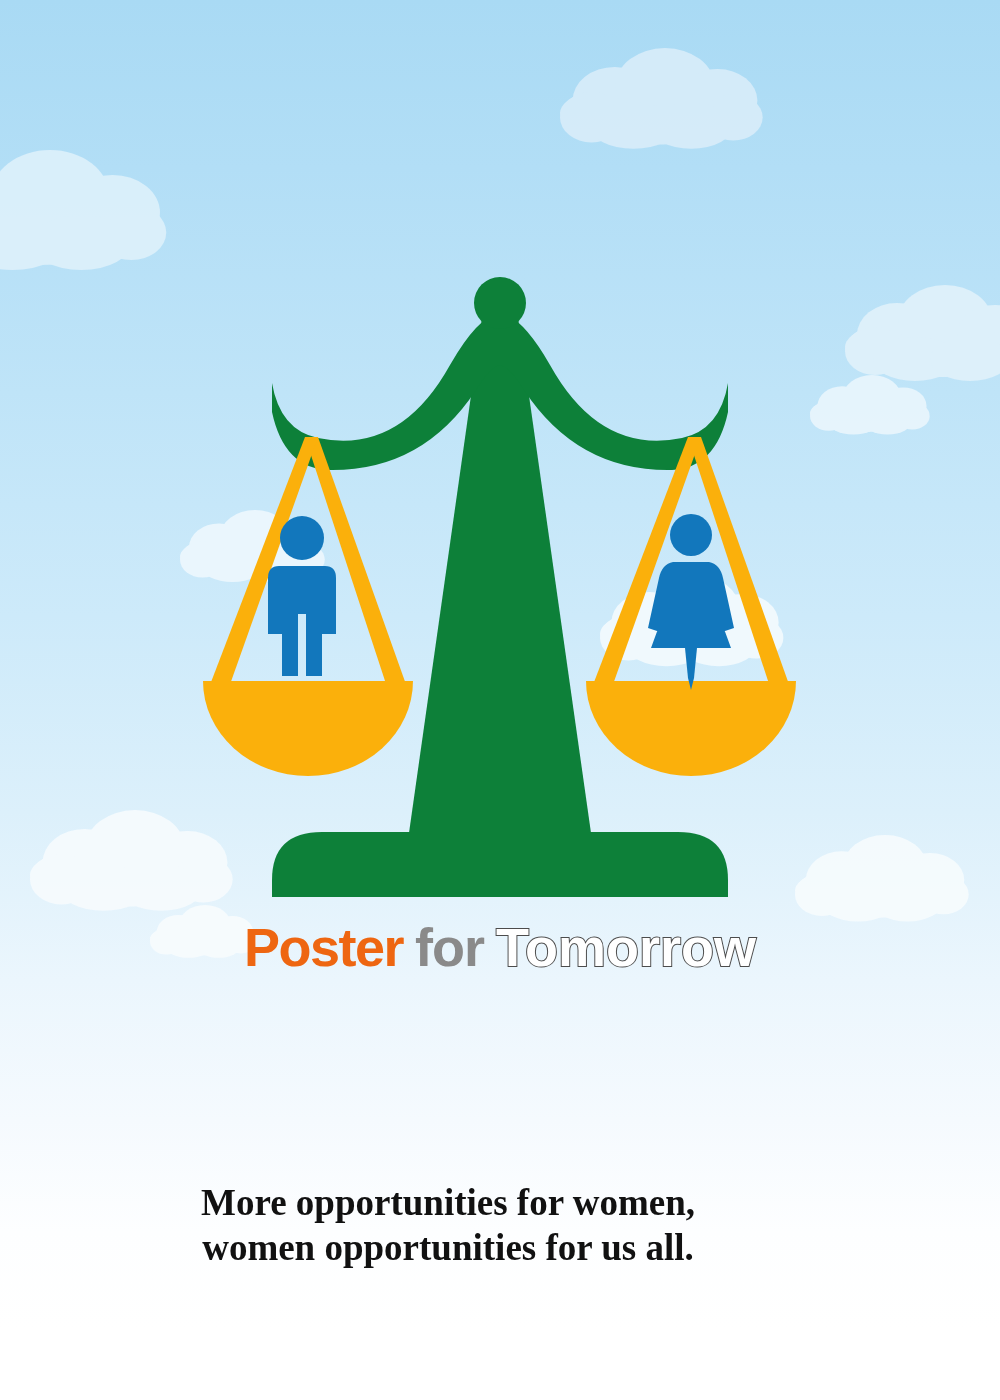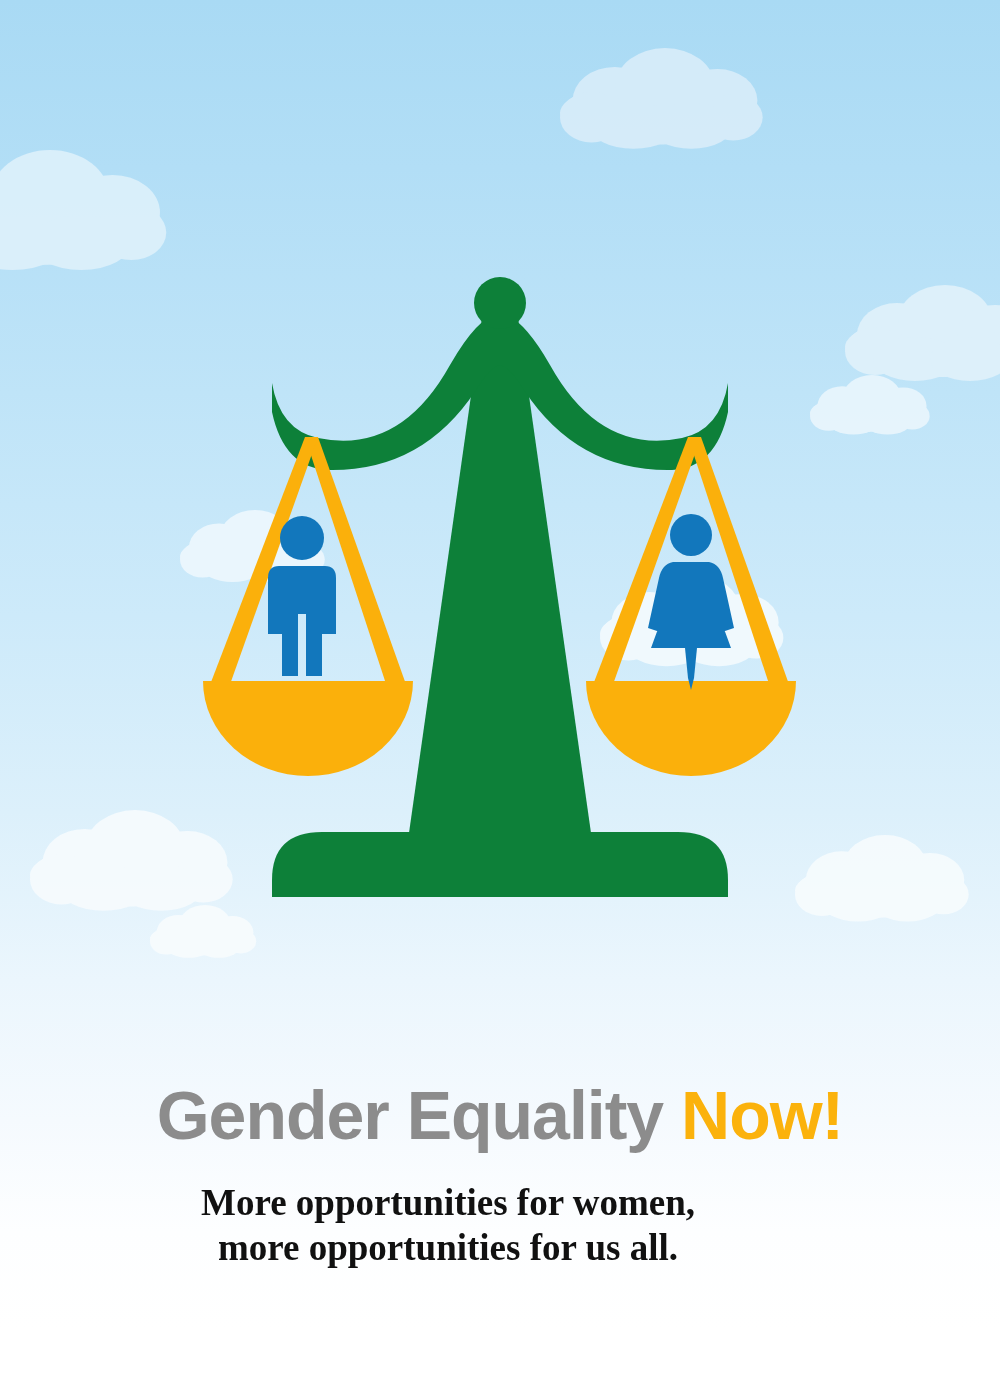--- a/index.html
+++ b/index.html
@@ -265,23 +265,23 @@
                  L 648 628
                  L 659 578
                  Q 662 564 673 562
                  Z"></path>
         <path d="M 685 648 L 697 648 L 694 678 L 691 690 L 688 678 Z"></path>
       </g>
     </g>
 
   </svg>
 
-
-  <div id="headline">
-    <span class="headline-grey">Gender Equality </span><span class="headline-amber">Now!</span>
+  <div id="logo">
+    <span class="logo-word logo-poster">Poster</span><span style="display:inline-block;width:12px"></span><span class="logo-word logo-for">for</span><span style="display:inline-block;width:12px"></span><span class="logo-word logo-tomorrow">Tomorrow</span>
   </div>
+
 
   <div id="subtitle">
     <span class="subtitle-line">More opportunities for women,</span>
-    <span class="subtitle-line">more opportunities for us all.</span>
+    <span class="subtitle-line">women opportunities for us all.</span>
   </div>
 
 </div>
 
 </body></html>

